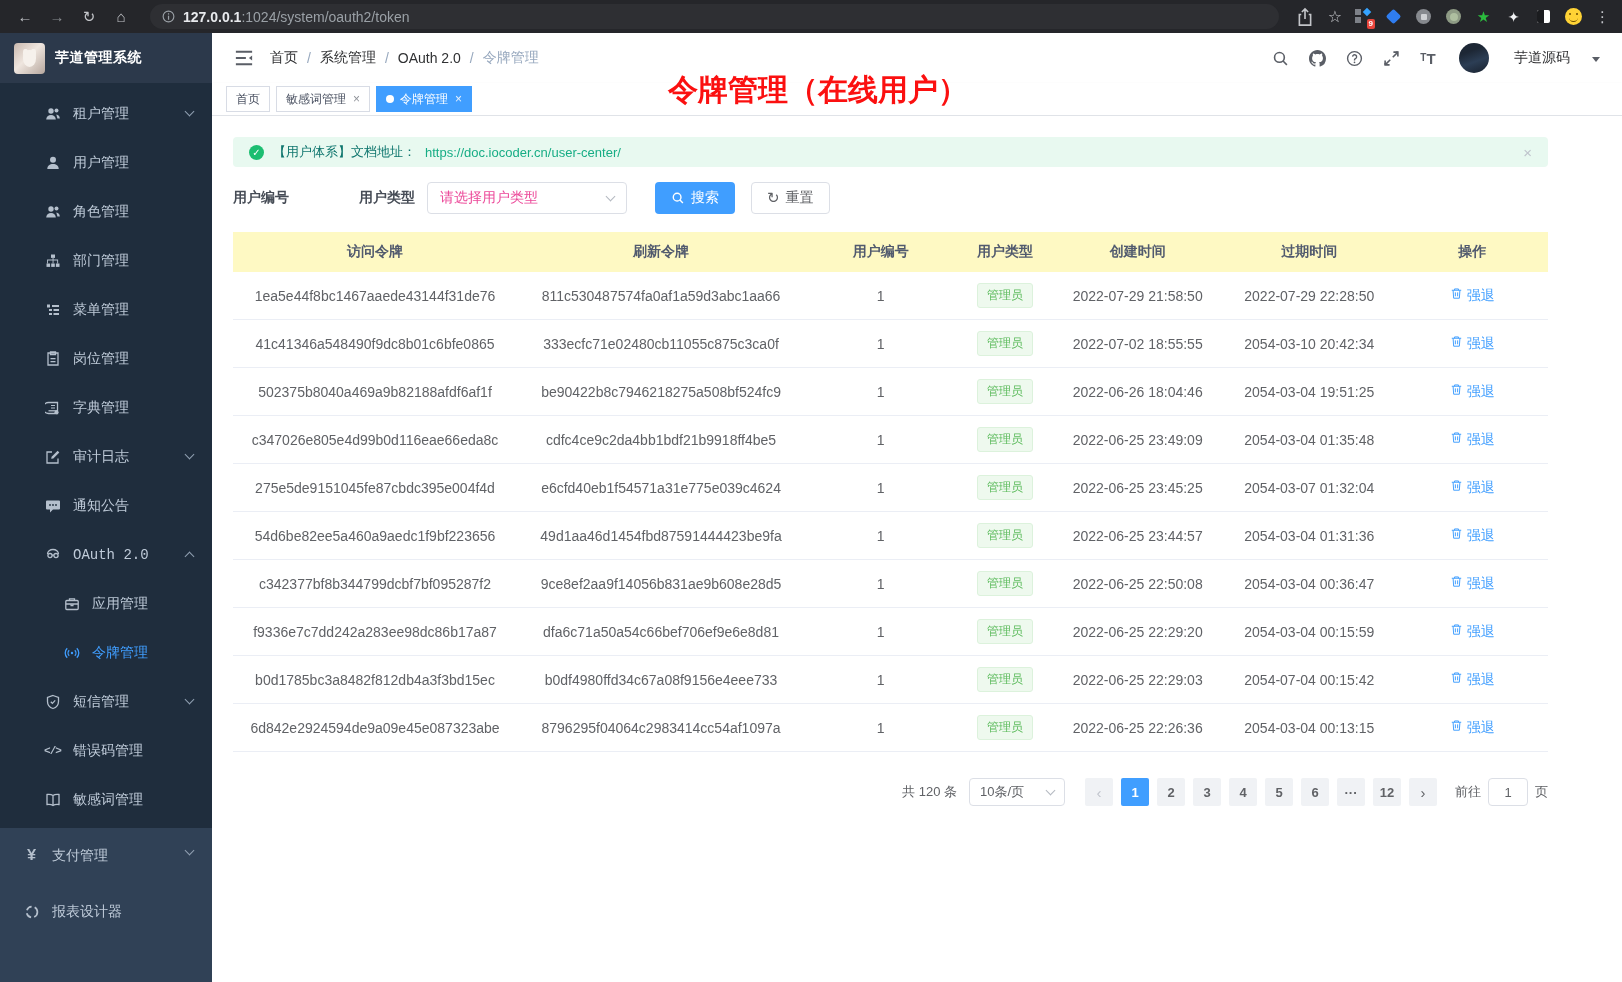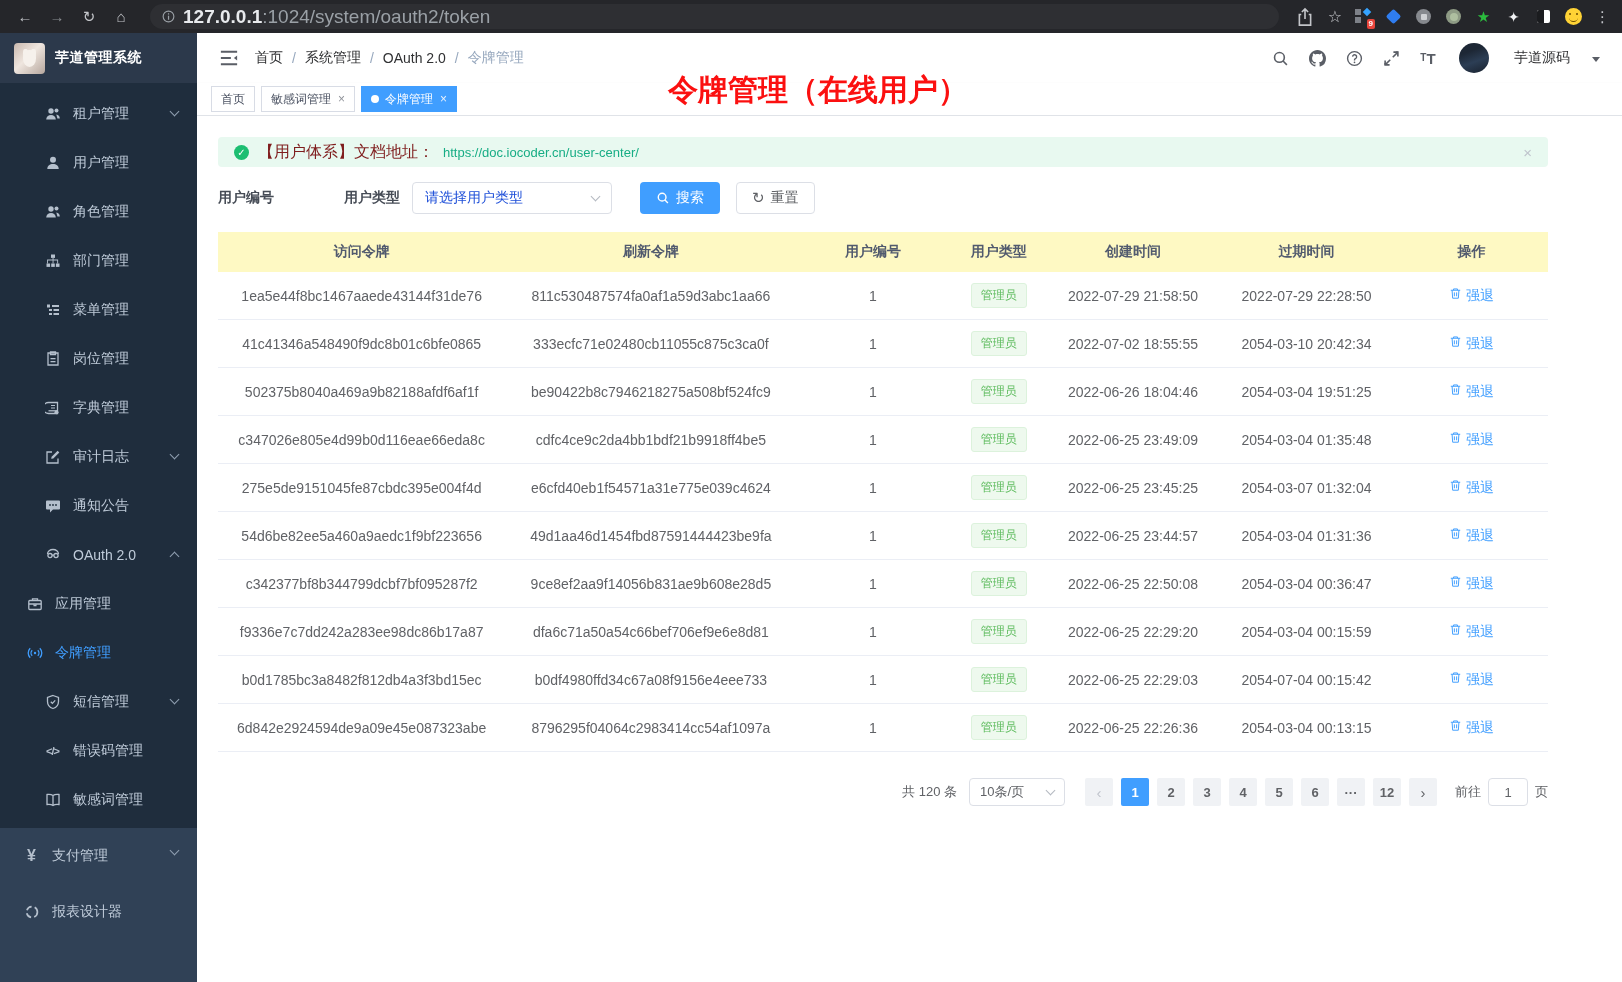--- a/index.html
+++ b/index.html
@@ -6,21 +6,21 @@
   html,body { width:1622px; height:982px; overflow:hidden; background:#fff;
     font-family:"Liberation Sans","DejaVu Sans",sans-serif; }
 
   
   .browser-bar { height:33px; background:#25262a; display:flex; align-items:center;
     padding:0 12px; gap:6px; color:#c3c5c9; }
   .bnav { width:26px; height:26px; display:flex; align-items:center; justify-content:center;
     font-size:15px; border-radius:50%; cursor:default; }
   .bnav.dim { color:#8a8d91; }
   .url-box { flex:1; height:25px; margin:0 10px; background:#2e2f33; border-radius:13px;
-    display:flex; align-items:center; padding:0 12px; gap:8px; font-size:19px; color:#9aa0a6; }
+    display:flex; align-items:center; padding:0 12px; gap:8px; font-size:14px; color:#9aa0a6; }
   .url-box .host { color:#e8eaed; font-weight:700; }
   .bicons { display:flex; align-items:center; gap:13px; }
   .ext { position:relative; width:17px; height:17px; display:flex; align-items:center; justify-content:center; }
   .ext-grid .sq { position:absolute; width:6px; height:6px; background:#7d8188; }
   .ext-grid .sq.a { left:0; top:1px; } .ext-grid .sq.b { left:0; top:9px; }
   .ext-grid .dia { position:absolute; right:2px; top:1px; width:6px; height:6px; background:#35a3ff; transform:rotate(45deg); }
   .ext-badge { position:absolute; right:-3px; bottom:-4px; background:#e8453c; color:#fff;
     font-size:8px; line-height:10px; padding:0 2px; border-radius:2px; font-weight:700; }
   .gem { width:11px; height:11px; background:#2f7df0; transform:rotate(45deg); border-radius:2px; }
   .circ-gray { width:15px; height:15px; border-radius:50%; background:#86898e; display:flex; align-items:center; justify-content:center; }
@@ -35,33 +35,33 @@
   .smiley::before { content:""; position:absolute; left:4px; top:5px; width:2px; height:2px; border-radius:50%;
     background:#6b4b00; box-shadow:7px 0 0 #6b4b00; }
   .smiley::after { content:""; position:absolute; left:4px; top:8px; width:9px; height:5px;
     border-bottom:1.6px solid #6b4b00; border-radius:0 0 8px 8px; }
   .kebab { font-size:15px; color:#c3c5c9; letter-spacing:0; }
 
   
   .shell { display:flex; height:949px; }
 
   
-  .sidebar { width:197px; background:#304156; display:flex; flex-direction:column; flex-shrink:0; }
+  .sidebar { width:212px; background:#304156; display:flex; flex-direction:column; flex-shrink:0;font-family:Liberation Mono, monospace; }
   .logo-row { height:50px; background:#2c394b; display:flex; align-items:center; padding:0 14px; gap:10px; flex-shrink:0; }
   .logo-img { width:31px; height:31px; border-radius:4px;
     background:linear-gradient(135deg,#c9b8ae 0%,#efe6df 45%,#b6a79e 100%); position:relative; overflow:hidden; }
   .logo-img::after{ content:""; position:absolute; left:9px; top:7px; width:13px; height:17px; border-radius:45% 45% 50% 50%;
     background:#f6f1ec; box-shadow:-4px -5px 0 -4px #f6f1ec, 4px -5px 0 -4px #f6f1ec; }
   .logo-title { color:#fff; font-size:14px; font-weight:700; letter-spacing:.5px; }
   .menu { flex:1; overflow:hidden; }
   .menu-sub { background:#1f2d3d; padding:6px 0 4px; }
   .mi { position:relative; height:49px; display:flex; align-items:center; gap:12px;
     color:#bfcbd9; font-size:14px; cursor:pointer; }
   .mi.lvl1 { padding-left:44px; }
-  .mi.lvl2 { padding-left:26px; }
+  .mi.lvl2 { padding-left:63px; }
   .mi.top  { padding-left:23px; height:56px; }
   .mi .micon { width:17px; height:17px; display:flex; align-items:center; justify-content:center; color:#b4bfcc; flex-shrink:0; }
   .mi .micon svg { width:16px; height:16px; }
   .mi.active, .mi.active .micon { color:#409eff; }
   .chev { position:absolute; right:19px; width:7px; height:7px;
     border-right:1.4px solid #90a0b2; border-bottom:1.4px solid #90a0b2; }
   .chev.down { transform:rotate(45deg); top:19px; }
   .chev.up { transform:rotate(-135deg); top:23px; }
   .code-ic { font-size:11px; font-weight:700; letter-spacing:-1px; }
   .yen-ic { font-size:16px; font-weight:700; }
@@ -97,32 +97,32 @@
   
   .annotation { position:absolute; left:668px; top:70px; font-size:30px; font-weight:700;
     color:#fb1010; z-index:50; white-space:nowrap; }
 
   
   .content { flex:1; background:#fff; padding:21px 74px 0 21px; overflow:hidden; }
   .alert { height:30px; background:#e8f9f0; border-radius:4px; display:flex; align-items:center;
     padding:0 16px; gap:9px; }
   .alert-check { width:15px; height:15px; border-radius:50%; background:#1cbe71; color:#fff;
     display:flex; align-items:center; justify-content:center; font-size:10px; font-weight:700; flex-shrink:0; }
-  .alert-text { font-size:16px; color:#7f1d1d; }
+  .alert-text { font-size:13px; color:#0f766e; }
   .alert-link { font-size:13px; color:#17ad85; text-decoration:none; }
   .alert-close { margin-left:auto; color:#bfc4cc; font-size:15px; cursor:pointer; }
 
   .filter-row { margin-top:15px; display:flex; align-items:center; gap:10px; }
   .f-label { font-size:14px; font-weight:700; color:#464c56; margin-right:2px; }
   .f-input, .f-select { height:32px; border:1px solid #dcdfe6; border-radius:4px; background:#fff;
     font-size:14px; color:#606266; padding:0 12px; }
   .f-input { width:200px; }
   .f-input::placeholder { color:#bfc4cc; }
   .f-select { width:200px; display:flex; align-items:center; justify-content:space-between; margin-right:18px; cursor:pointer; }
-  .f-select .ph { color:#1d4ed8; }
+  .f-select .ph { color:#ec4899; }
   .sel-caret { width:7px; height:7px; border-right:1.4px solid #b3b8c0; border-bottom:1.4px solid #b3b8c0;
     transform:rotate(45deg); margin-top:-3px; }
   .gap { width:48px; }
   .btn { height:32px; border-radius:4px; display:flex; align-items:center; gap:6px; padding:0 15px;
     font-size:14px; cursor:pointer; border:1px solid transparent; }
   .btn-primary { background:#409eff; color:#fff; }
   .btn-plain { background:#fff; color:#606266; border-color:#dcdfe6; margin-left:6px; }
   .btn svg { width:14px; height:14px; }
   .refresh-glyph { font-size:15px; line-height:1; margin-top:-1px; }
 

